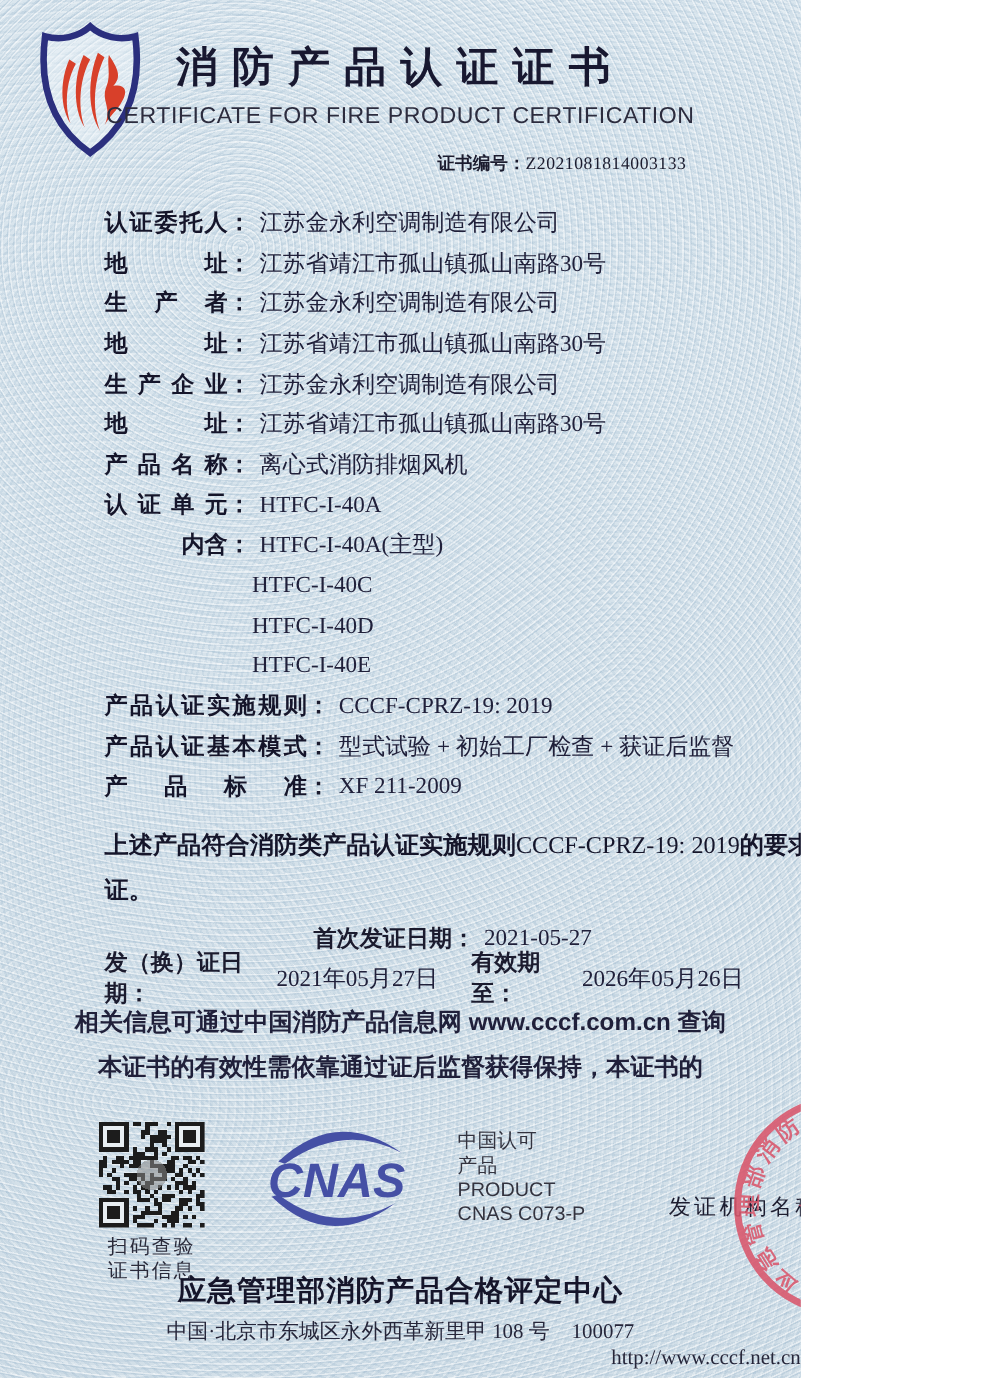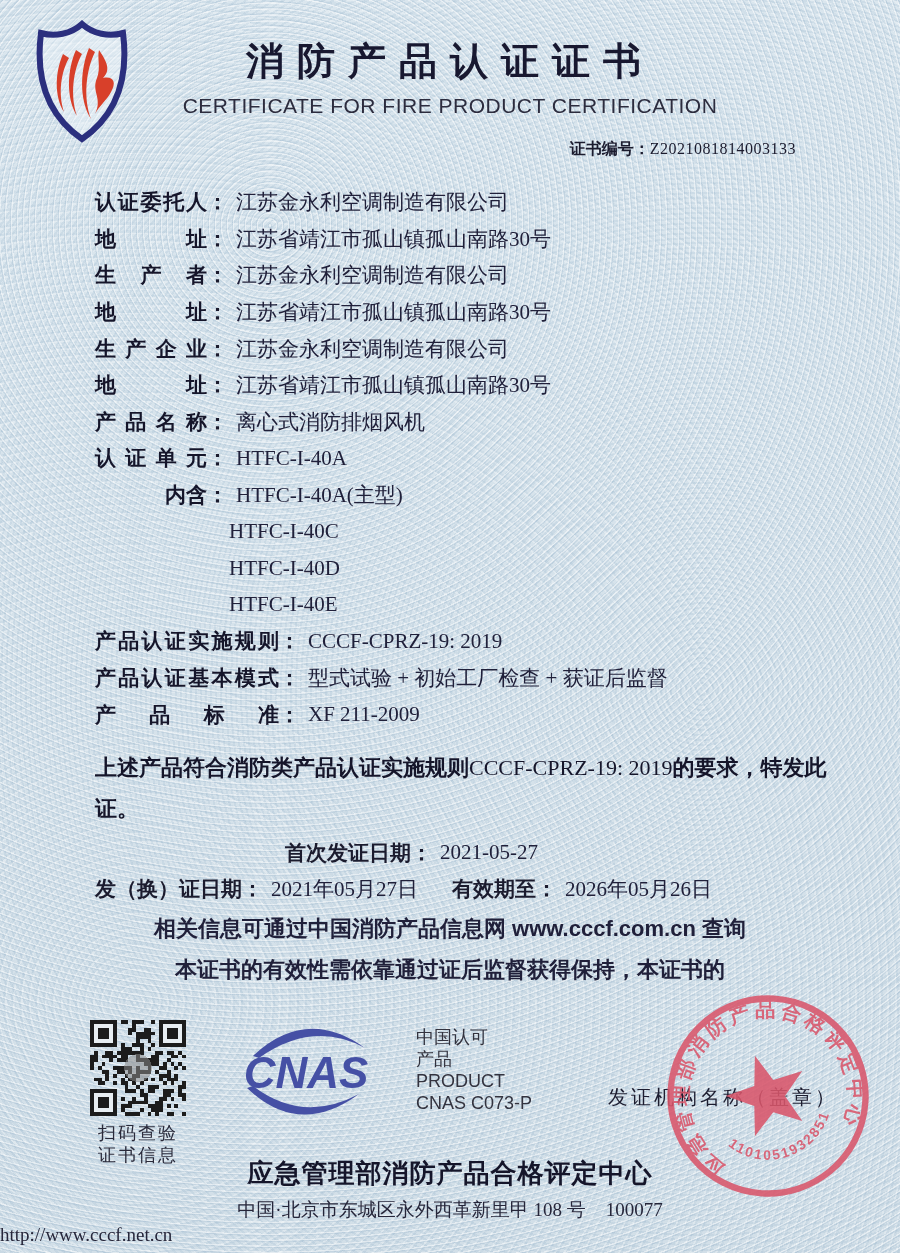--- a/index.html
+++ b/index.html
@@ -1,19 +1,19 @@
 <!DOCTYPE html>
 <html><head>
 <meta charset="utf-8">
 <style>
   * { margin:0; padding:0; box-sizing:border-box; }
   html,body { width:900px; }
   body { font-family:"Liberation Sans","DejaVu Sans",sans-serif; }
   .page {
-    position:relative; width:900px; height:1253px; overflow:hidden;
+    position:relative; width:728px; height:1253px; overflow:hidden;
     color:#1b1b2e;
     background-color:#d8e4ec;
     background-image:
       repeating-radial-gradient(circle at 30% 18%, rgba(255,255,255,.45) 0 1px, rgba(128,162,190,.16) 1.5px 2.5px, transparent 2.5px 6px),
       repeating-radial-gradient(circle at 78% 55%, rgba(120,158,188,.13) 0 2px, transparent 2px 5px),
       repeating-radial-gradient(circle at 15% 80%, rgba(255,255,255,.25) 0 1.5px, rgba(130,165,192,.10) 2px 4px, transparent 4px 8px),
       linear-gradient(#dae6ee,#d2dfe8);
   }
   .serif { font-family:"Liberation Serif","DejaVu Serif",serif; }
 
@@ -63,21 +63,21 @@
 
   .stamp-label { position:absolute; left:608px; top:1084px; font-size:20px; letter-spacing:3px;
                  color:#1d1d30; font-family:"Liberation Serif","DejaVu Serif",serif; white-space:nowrap; }
   .seal { position:absolute; left:662px; top:990px; width:212px; height:212px; opacity:.88; }
 
   .footer-org { position:absolute; top:1156px; left:0; right:0; text-align:center;
                 font-size:26px; font-weight:bold; letter-spacing:1px; color:#15152a; }
   .footer-addr { position:absolute; top:1197px; left:0; right:0; text-align:center;
                  font-size:19px; color:#26263a; }
   .footer-addr .pc { margin-left:20px; }
-  .footer-url { position:absolute; top:1224px; left:0; right:0; text-align:left;
+  .footer-url { position:absolute; top:1224px; left:0; right:0; text-align:right;
                 font-size:19px; color:#26263a; }
 </style>
 </head>
 <body>
 
 <div class="page">
 
   <svg class="logo" viewBox="0 0 98 124">
     <path d="M49 4 C60 14 76 17 90 13 C95 52 88 92 49 119 C10 92 3 52 8 13 C22 17 38 14 49 4 Z" fill="rgba(240,246,250,0.45)" stroke="#2b2f7e" stroke-width="6"></path>
     <path d="M30 34 C22 52 21 76 31 92 C25 74 28 52 36 38 Z" fill="#d8402a"></path>

